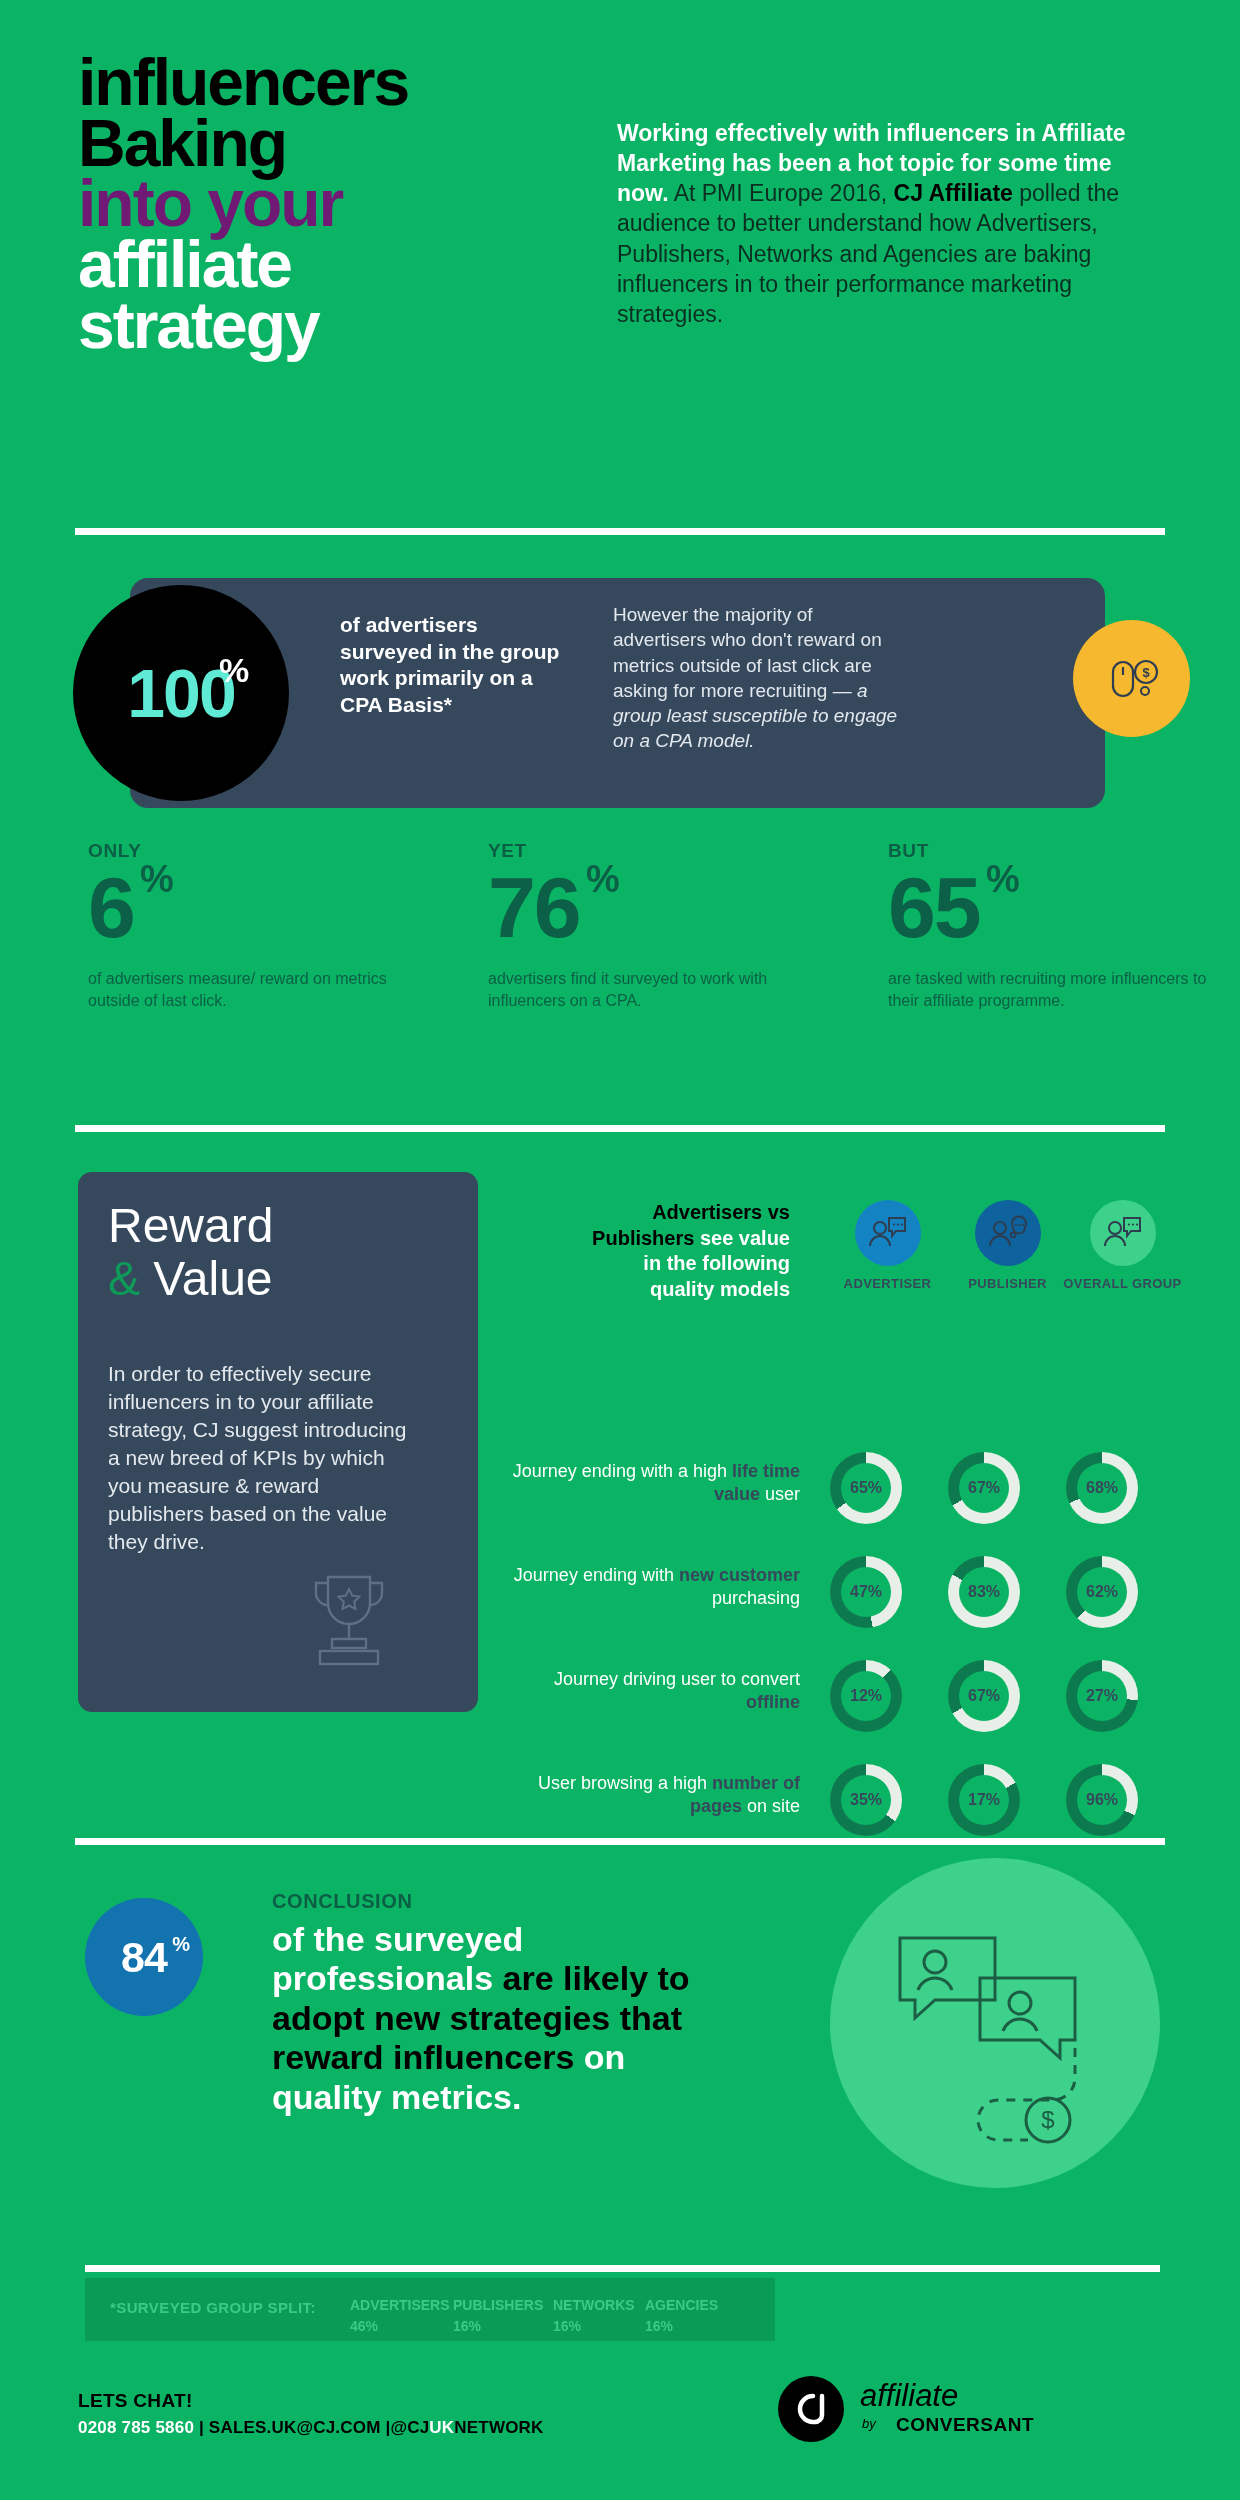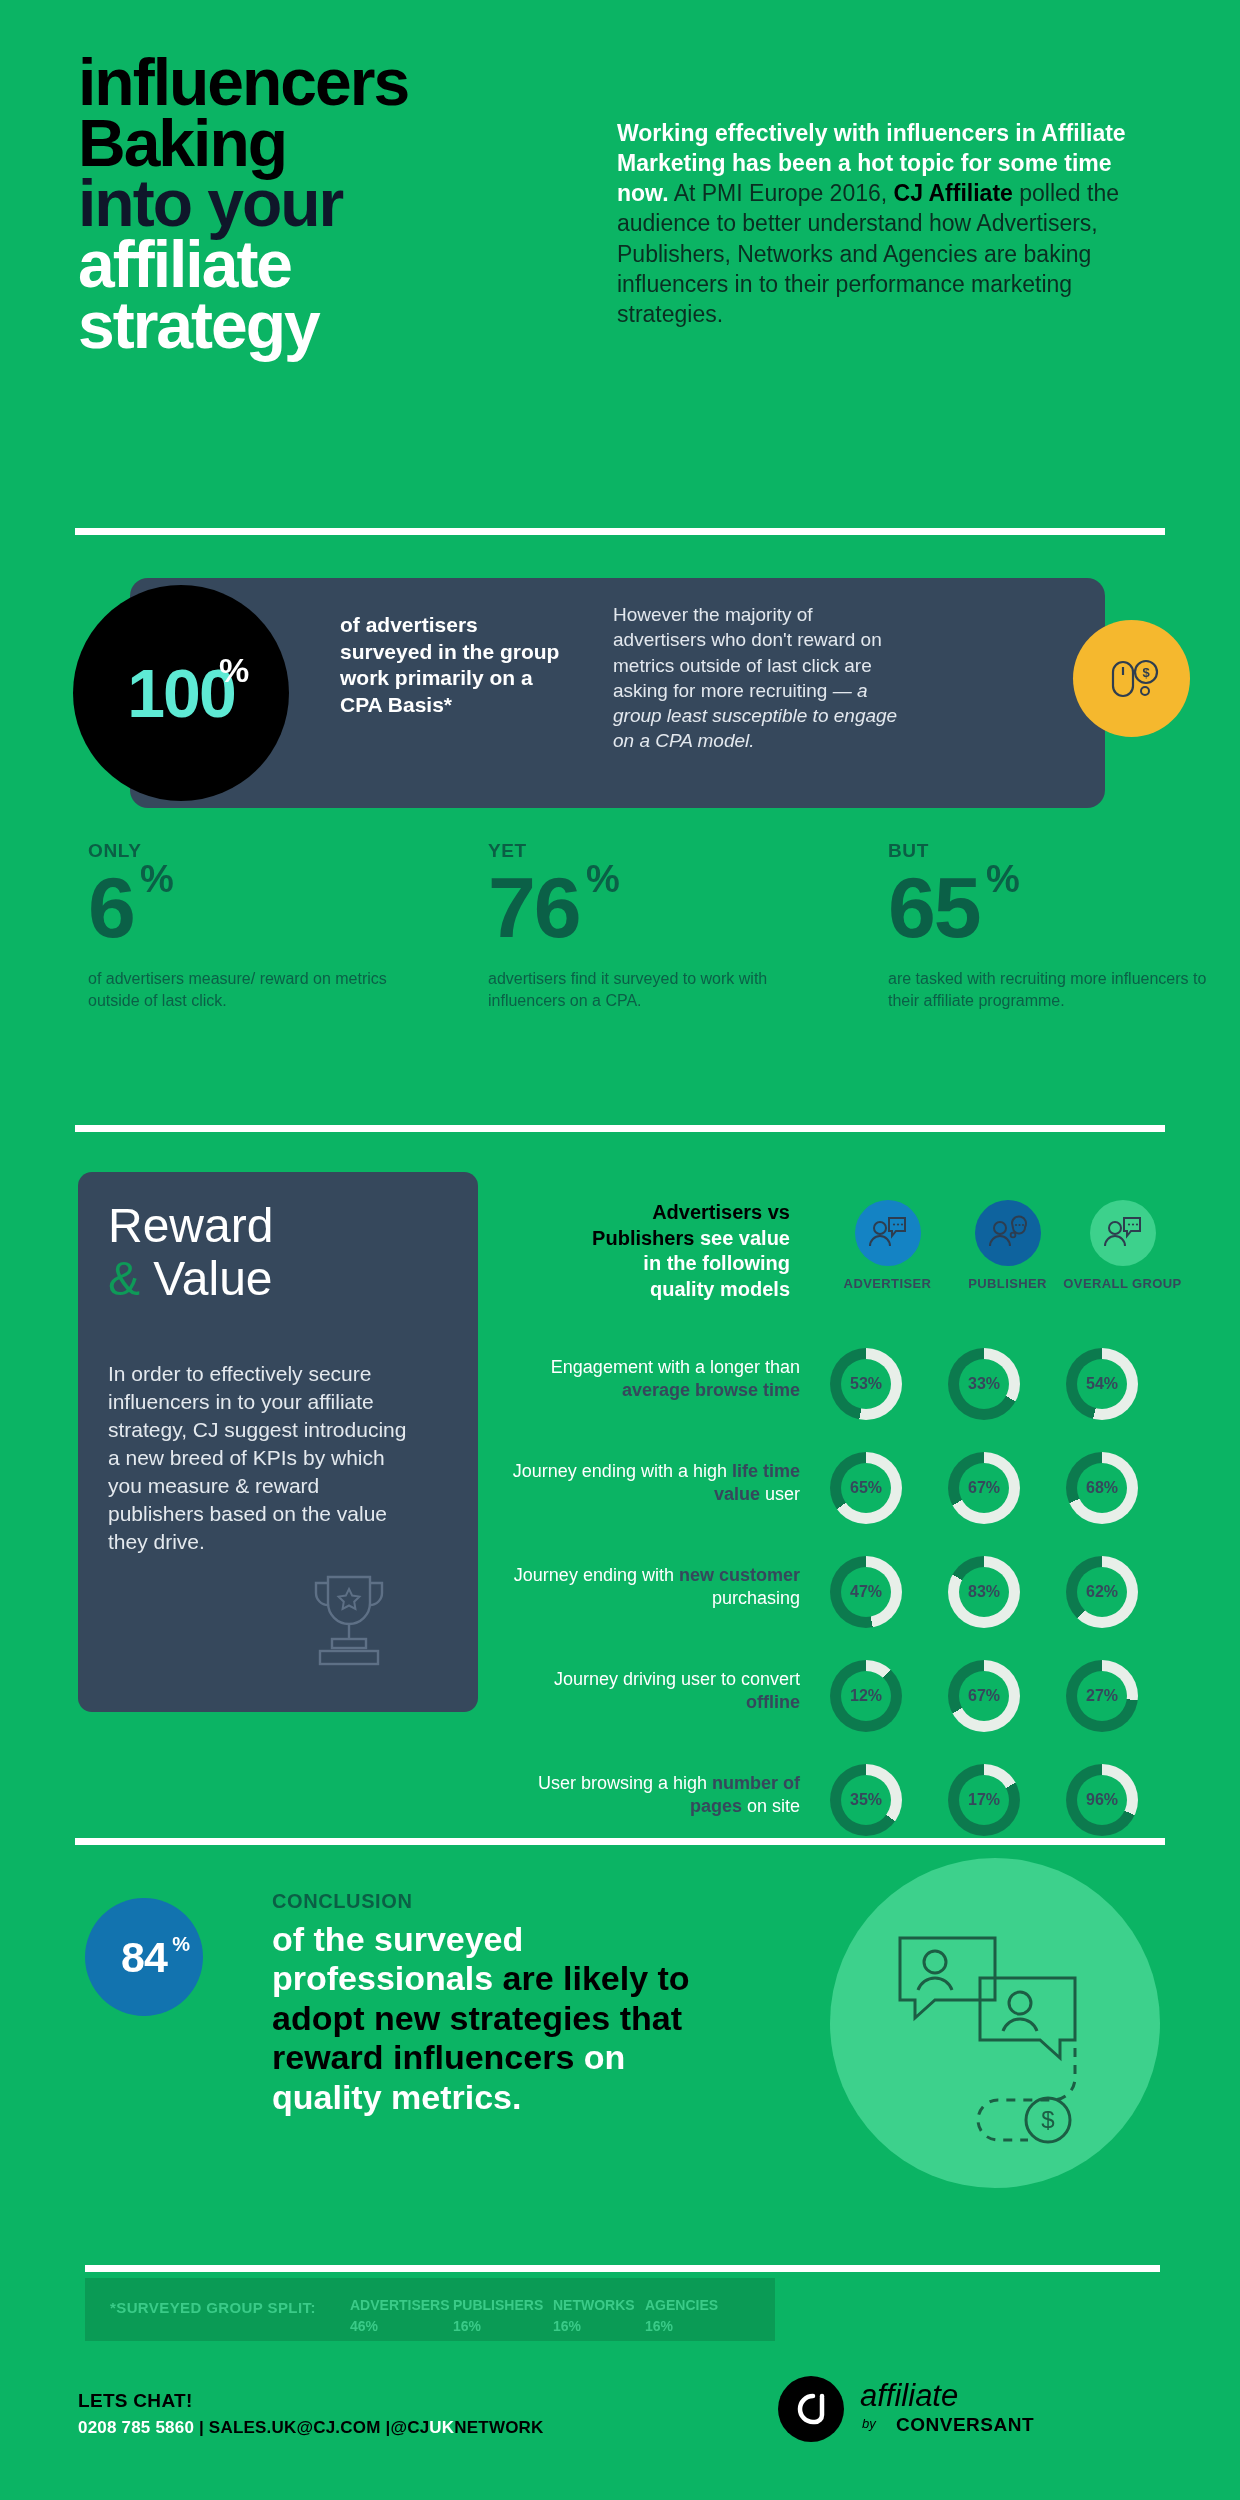--- a/index.html
+++ b/index.html
@@ -20,21 +20,21 @@
   .hero { position: absolute; left: 0; top: 0; width: 1240px; height: 520px; }
   .hero-title {
     position: absolute;
     left: 78px; top: 52px;
     font-weight: bold;
     font-size: 66px;
     line-height: 0.92;
     letter-spacing: -2px;
   }
   .ht-l1 { color: #000000; }
-  .ht-l2 { color: #0f172a; }
+  .ht-l2 { color: #701a75; }
   .ht-l3 { color: #ffffff; }
 
   .hero-copy {
     position: absolute;
     left: 617px; top: 118px;
     width: 538px;
     font-size: 23px;
     line-height: 1.31;
     color: #ffffff;
     font-weight: 300;
@@ -404,32 +404,20 @@
         <path d="M2 32 a10 10 0 0 1 20 0" fill="none" stroke="#2E3D4F" stroke-width="2"></path>
         <path d="M21 4 h16 v13 h-9 l-4 5 v-5 h-3 Z" fill="none" stroke="#2E3D4F" stroke-width="2"></path>
         <circle cx="26" cy="10.5" r="1.1" fill="#2E3D4F"></circle>
           <circle cx="30" cy="10.5" r="1.1" fill="#2E3D4F"></circle>
           <circle cx="34" cy="10.5" r="1.1" fill="#2E3D4F"></circle>
       </svg>
     </div>
     <div class="col-label">OVERALL GROUP</div>
   </div>
 
-  <div class="qm-row" style="top:1348px;">
-    <div class="rlabel"><span>Engagement with a longer than </span><b>average browse time</b><span></span></div>
-    <div class="donut d1" style="background: conic-gradient(rgb(232, 239, 233) 0deg, rgb(232, 239, 233) 190.8deg, rgb(12, 122, 78) 190.8deg, rgb(12, 122, 78) 360deg);">
-        <div class="hole">53%</div>
-      </div>
-    <div class="donut d2" style="background: conic-gradient(rgb(232, 239, 233) 0deg, rgb(232, 239, 233) 118.8deg, rgb(12, 122, 78) 118.8deg, rgb(12, 122, 78) 360deg);">
-        <div class="hole">33%</div>
-      </div>
-    <div class="donut d3" style="background: conic-gradient(rgb(232, 239, 233) 0deg, rgb(232, 239, 233) 194.4deg, rgb(12, 122, 78) 194.4deg, rgb(12, 122, 78) 360deg);">
-        <div class="hole">54%</div>
-      </div>
-  </div>
 
   <div class="qm-row" style="top:1452px;">
     <div class="rlabel"><span>Journey ending with a high </span><b>life time value</b><span> user</span></div>
     <div class="donut d1" style="background: conic-gradient(rgb(232, 239, 233) 0deg, rgb(232, 239, 233) 234deg, rgb(12, 122, 78) 234deg, rgb(12, 122, 78) 360deg); justify-content: center;">
         <div class="hole">65%</div>
       </div>
     <div class="donut d2" style="background: conic-gradient(rgb(232, 239, 233) 0deg, rgb(232, 239, 233) 241.2deg, rgb(12, 122, 78) 241.2deg, rgb(12, 122, 78) 360deg);">
         <div class="hole">67%</div>
       </div>
     <div class="donut d3" style="background: conic-gradient(rgb(232, 239, 233) 0deg, rgb(232, 239, 233) 244.8deg, rgb(12, 122, 78) 244.8deg, rgb(12, 122, 78) 360deg);">

